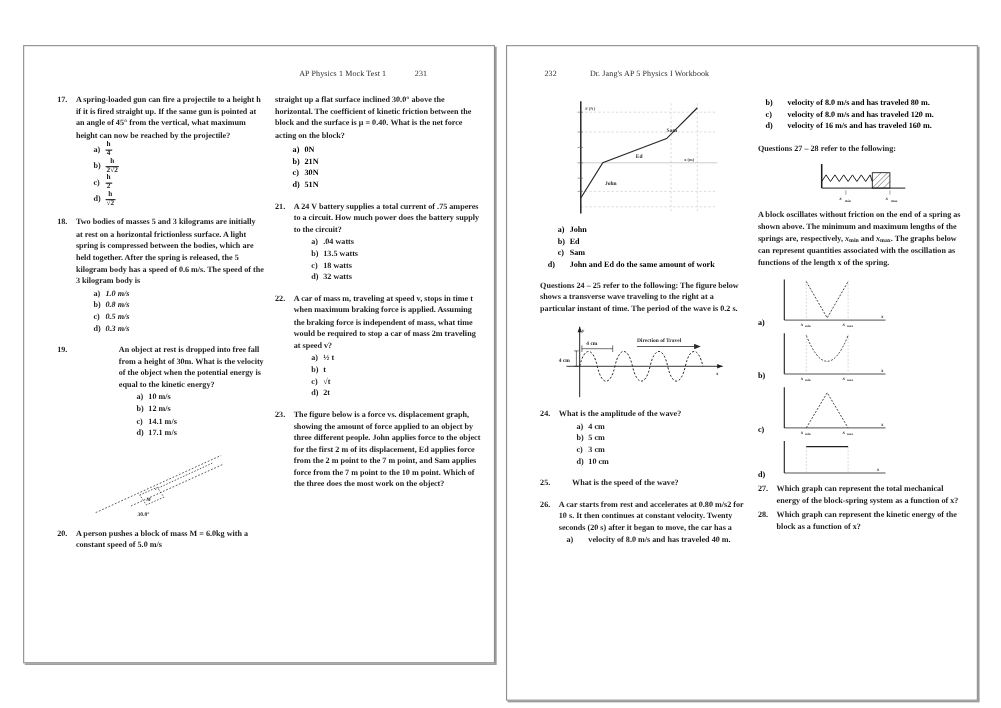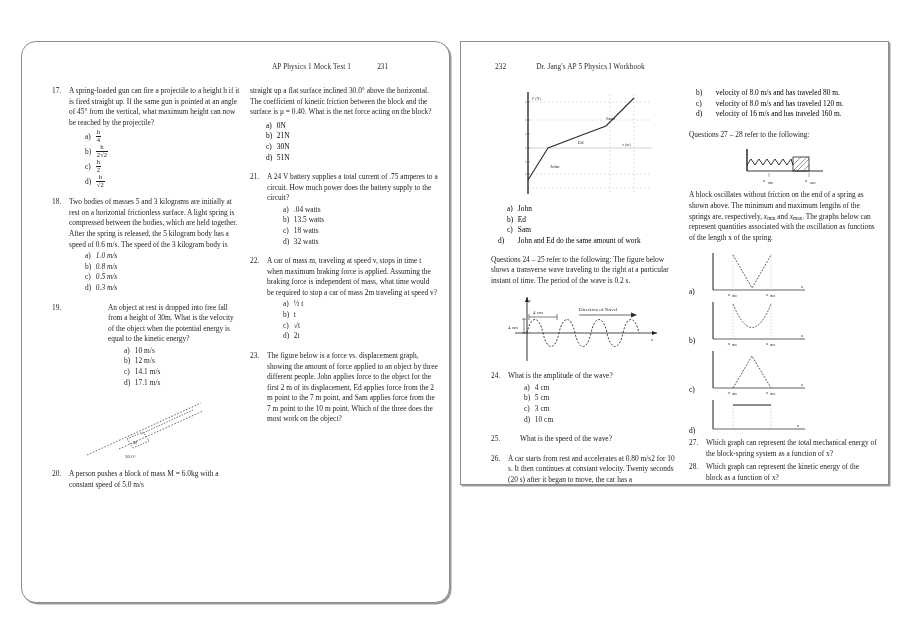--- a/index.html
+++ b/index.html
@@ -17,22 +17,22 @@
     height: 644px;
   }
   .page {
     position: absolute;
     background: #ffffff;
     border: 1px solid #8d8d8d;
     box-shadow: 1.5px 1.5px 0 #9a9a9a;
     box-sizing: border-box;
     overflow: hidden;
   }
-  #page-left  { left: 21px;  top: 41px; width: 429px; height: 562px; border-radius: 15px; }
-  #page-right { left: 460px; top: 41px; width: 429px; height: 444px; }
+  #page-left  { left: 21px;  top: 41px; width: 429px; height: 562px; }
+  #page-right { left: 460px; top: 41px; width: 429px; height: 596px; }
 
   .page-inner { position: relative; width: 100%; height: 100%; }
 
   .runhead {
     position: absolute;
     top: 20px;
     font-size: 7.3px;
     color: #2b2b2b;
     letter-spacing: .1px;
     white-space: nowrap;
@@ -46,20 +46,21 @@
     position: absolute;
     top: 44px;
     left: 30px;
     right: 20px;
     bottom: 6px;
   }
   .col {
     position: absolute;
     top: 0;
     width: 188px;
+    font-weight: bold;
   }
   .col.c1 { left: 0px; }
   .col.c2 { left: 198px; }
 
   .q {
     display: flex;
     margin-bottom: 9px;
     font-size: 7.4px;
     line-height: 1.42;
     color: #1d1d1d;

